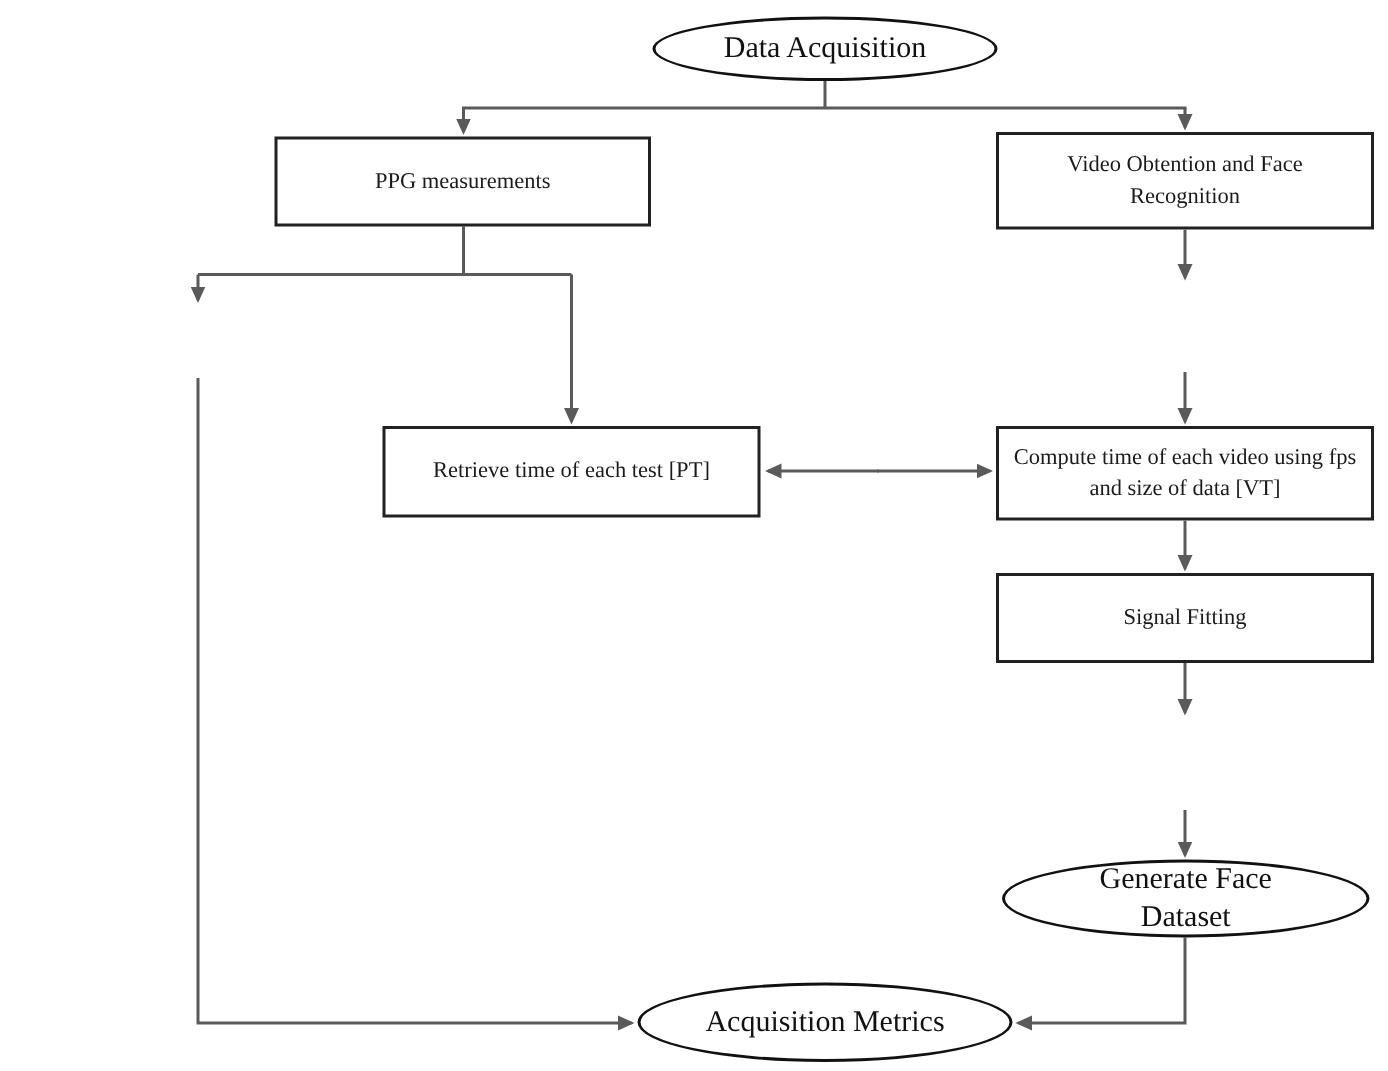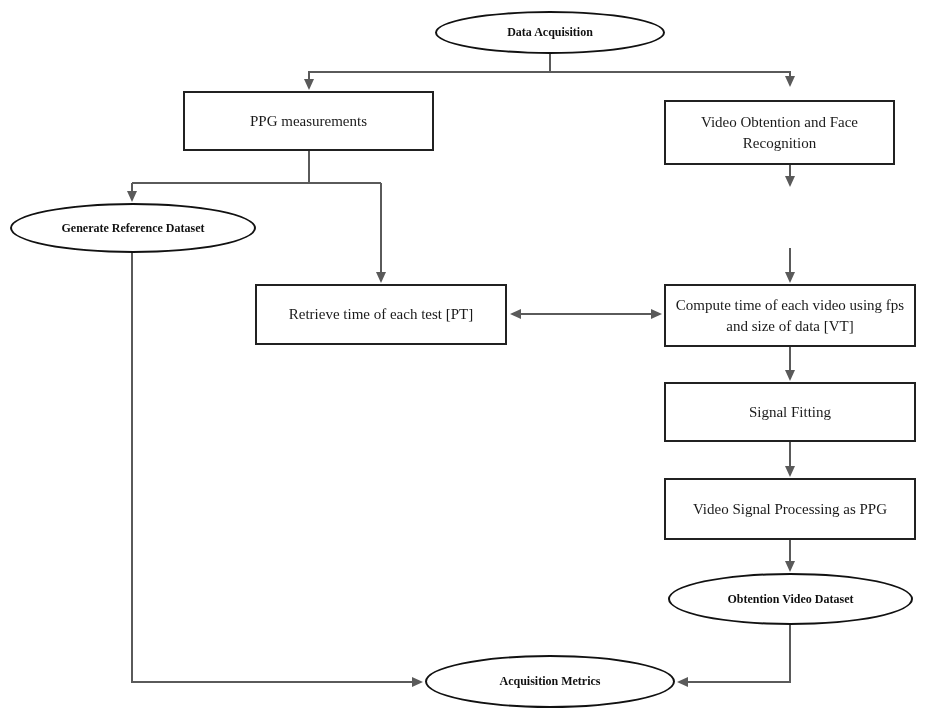--- a/index.html
+++ b/index.html
@@ -38,22 +38,22 @@
   .box .lbl {
     font-size: 15px;
     line-height: 1.35;
     color: #1a1a1a;
   }
   .ellipse {
     border: 2px solid #111111;
     border-radius: 50%;
   }
   .ellipse .lbl {
-    font-size: 12px;
-    font-weight: bold;
+    font-size: 20px;
+    font-weight: normal;
     line-height: 1.25;
     color: #111111;
   }
   .lbl { display: inline-block; }
   .w-200 { max-width: 200px; }
   .w-232 { max-width: 232px; }
   .w-185 { max-width: 185px; }
   .w-140 { max-width: 140px; }
 </style>
 </head>
@@ -89,46 +89,40 @@
   </svg>
 
   <div class="node ellipse" style="left:435px;top:11px;width:230px;height:43px">
     <span class="lbl">Data Acquisition</span>
   </div>
 
   <div class="node box" style="left:183px;top:91px;width:251px;height:60px">
     <span class="lbl">PPG measurements</span>
   </div>
 
-  <div class="node box" style="left:664px;top:100px;width:231px;height:65px">
+  <div class="node box" style="left:664px;top:88px;width:252px;height:65px">
     <span class="lbl w-200">Video Obtention and Face Recognition</span>
   </div>
 
-  <div class="node ellipse" style="left:10px;top:203px;width:246px;height:50px">
-    <span class="lbl w-185">Generate Reference Dataset</span>
-  </div>
 
 
   <div class="node box" style="left:255px;top:284px;width:252px;height:61px">
     <span class="lbl">Retrieve time of each test [PT]</span>
   </div>
 
   <div class="node box" style="left:664px;top:284px;width:252px;height:63px">
     <span class="lbl w-232">Compute time of each video using fps and size of data [VT]</span>
   </div>
 
   <div class="node box" style="left:664px;top:382px;width:252px;height:60px">
     <span class="lbl">Signal Fitting</span>
   </div>
 
-  <div class="node box" style="left:664px;top:478px;width:252px;height:62px">
-    <span class="lbl w-232">Video Signal Processing as PPG</span>
-  </div>
 
   <div class="node ellipse" style="left:668px;top:573px;width:245px;height:52px">
-    <span class="lbl w-140">Obtention Video Dataset</span>
+    <span class="lbl w-140">Generate Face Dataset</span>
   </div>
 
   <div class="node ellipse" style="left:425px;top:655px;width:250px;height:53px">
     <span class="lbl">Acquisition Metrics</span>
   </div>
 
 </div>
 
 </body></html>

